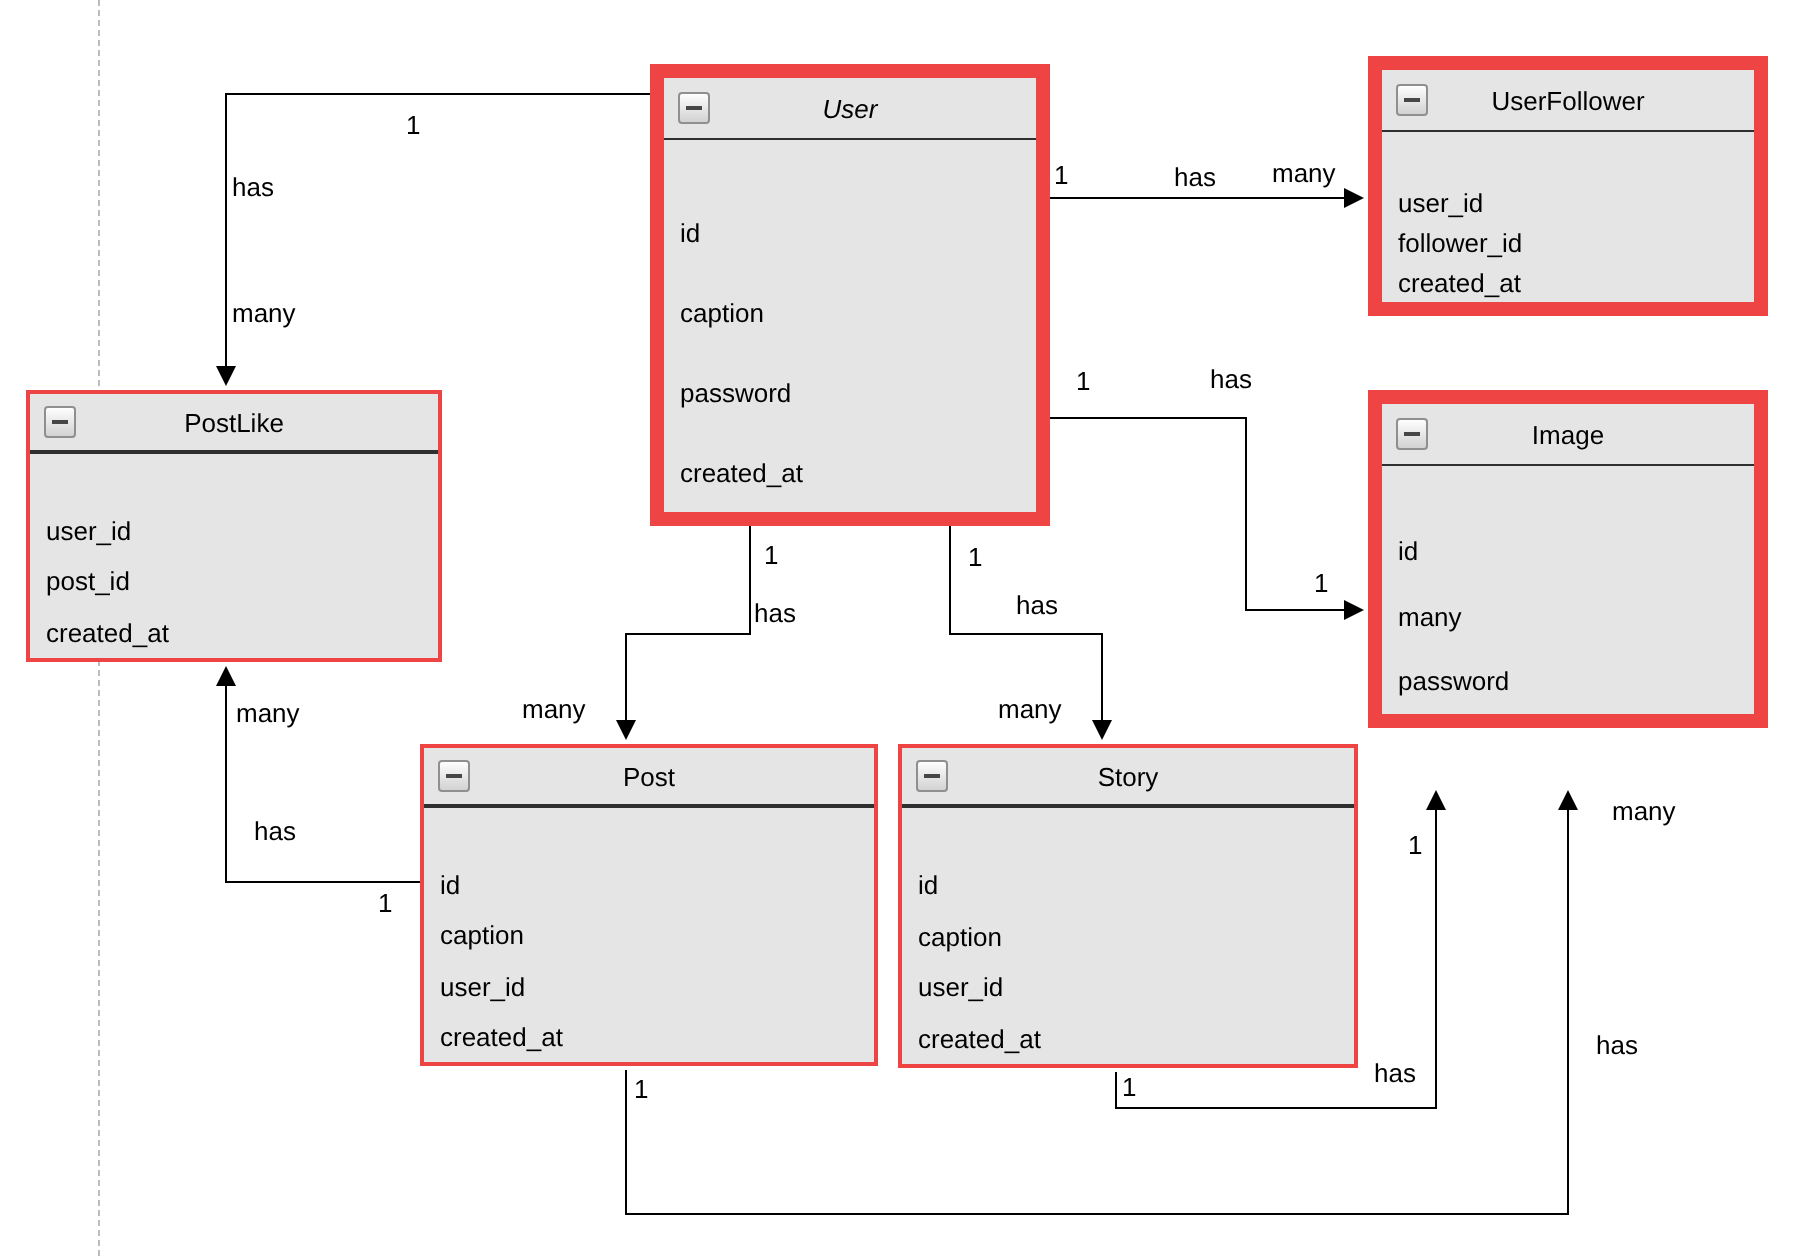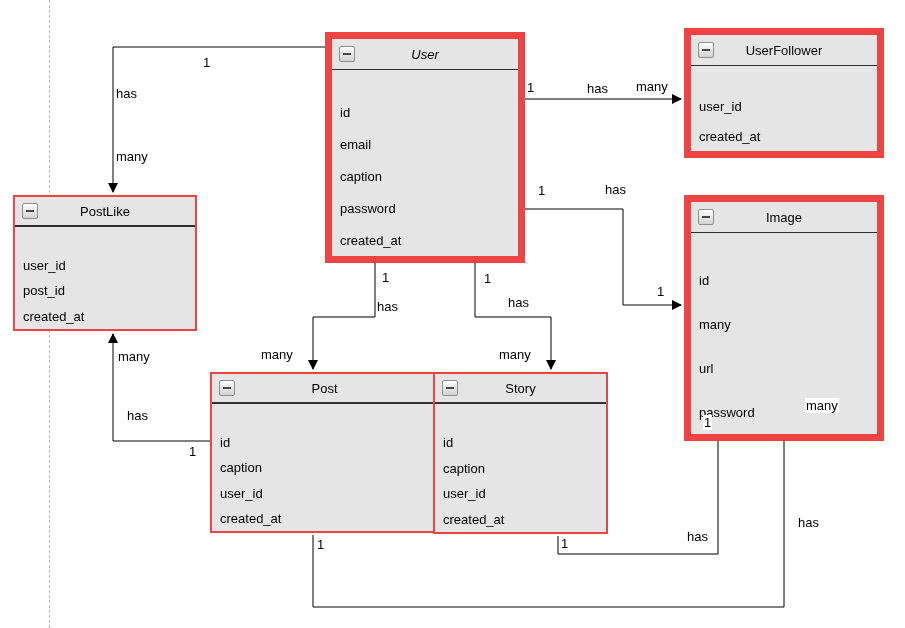--- a/index.html
+++ b/index.html
@@ -63,85 +63,84 @@
 
   <div class="table" style="left:325px;top:32px;width:200px;height:231px">
     <div class="thead">
       <span class="collapse">
           <span class="minus"></span>
         </span>
       <span class="title italic">User</span>
     </div>
     <div class="tbody">
       <div class="row">id</div>
-      <div class="row">email</div>
       <div class="row">caption</div>
       <div class="row">password</div>
       <div class="row">created_at</div>
     </div>
   </div>
 
   <div class="table" style="left:684px;top:28px;width:200px;height:130px">
     <div class="thead">
       <span class="collapse">
           <span class="minus"></span>
         </span>
       <span class="title">UserFollower</span>
     </div>
     <div class="tbody">
       <div class="row">user_id</div>
+      <div class="row">follower_id</div>
       <div class="row">created_at</div>
     </div>
   </div>
 
-  <div class="table bold" style="left:13px;top:195px;width:184px;height:136px">
+  <div class="table bold" style="left:13px;top:195px;width:208px;height:136px">
     <div class="thead">
       <span class="collapse">
           <span class="minus"></span>
         </span>
       <span class="title">PostLike</span>
     </div>
     <div class="tbody">
       <div class="row">user_id</div>
       <div class="row">post_id</div>
       <div class="row">created_at</div>
     </div>
   </div>
 
-  <div class="table" style="left:684px;top:195px;width:200px;height:246px">
+  <div class="table" style="left:684px;top:195px;width:200px;height:169px">
     <div class="thead">
       <span class="collapse">
           <span class="minus"></span>
         </span>
       <span class="title">Image</span>
     </div>
     <div class="tbody">
       <div class="row">id</div>
       <div class="row">many</div>
-      <div class="row">url</div>
       <div class="row">password</div>
     </div>
   </div>
 
   <div class="table bold" style="left:210px;top:372px;width:229px;height:161px">
     <div class="thead">
       <span class="collapse">
           <span class="minus"></span>
         </span>
       <span class="title">Post</span>
     </div>
     <div class="tbody">
       <div class="row">id</div>
       <div class="row">caption</div>
       <div class="row">user_id</div>
       <div class="row">created_at</div>
     </div>
   </div>
 
-  <div class="table bold" style="left:433px;top:372px;width:175px;height:162px">
+  <div class="table bold" style="left:449px;top:372px;width:230px;height:162px">
     <div class="thead">
       <span class="collapse">
           <span class="minus"></span>
         </span>
       <span class="title">Story</span>
     </div>
     <div class="tbody">
       <div class="row">id</div>
       <div class="row">caption</div>
       <div class="row">user_id</div>

